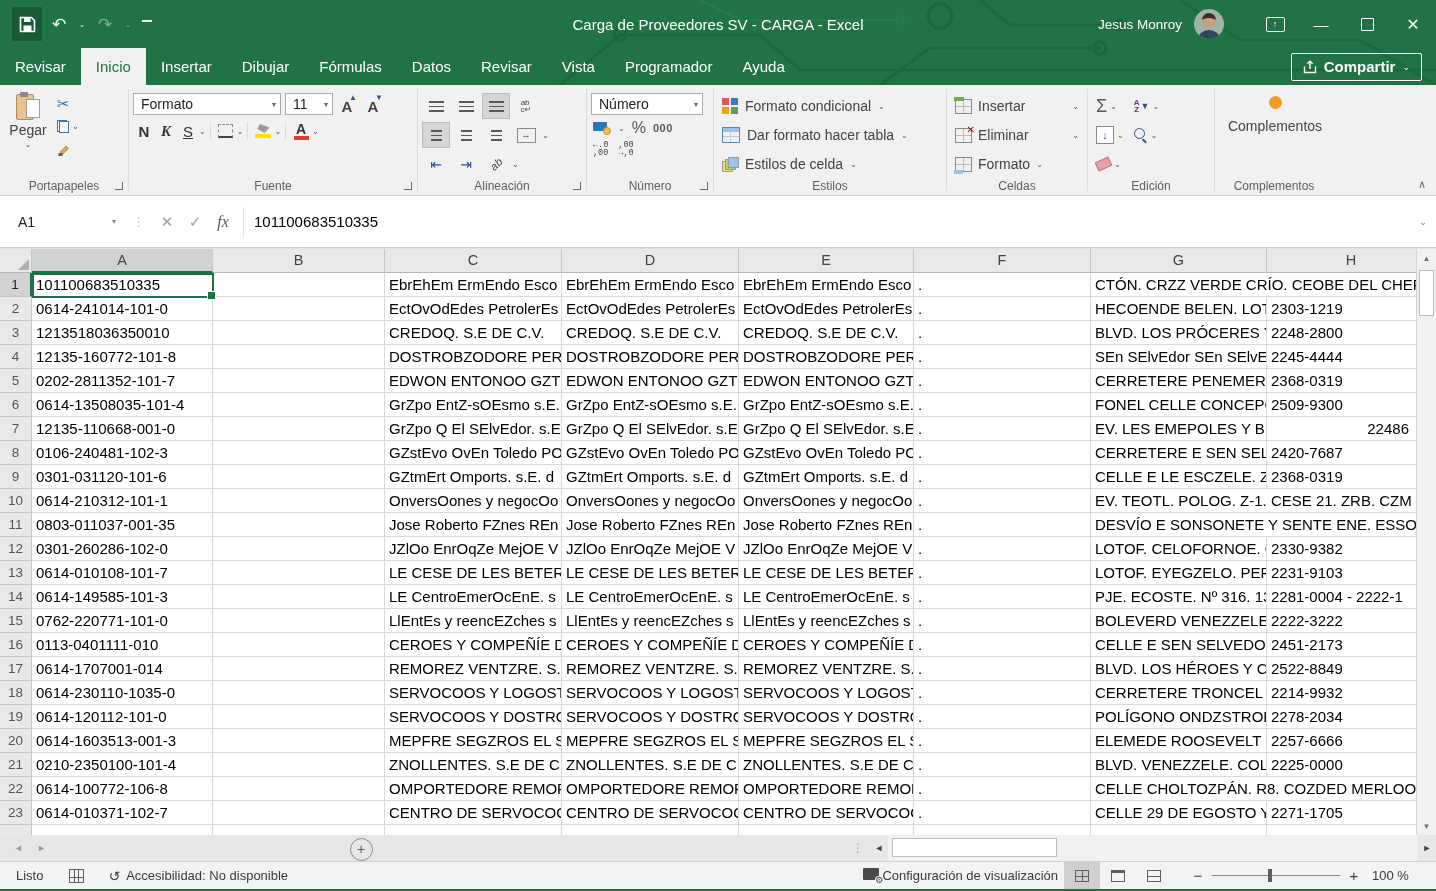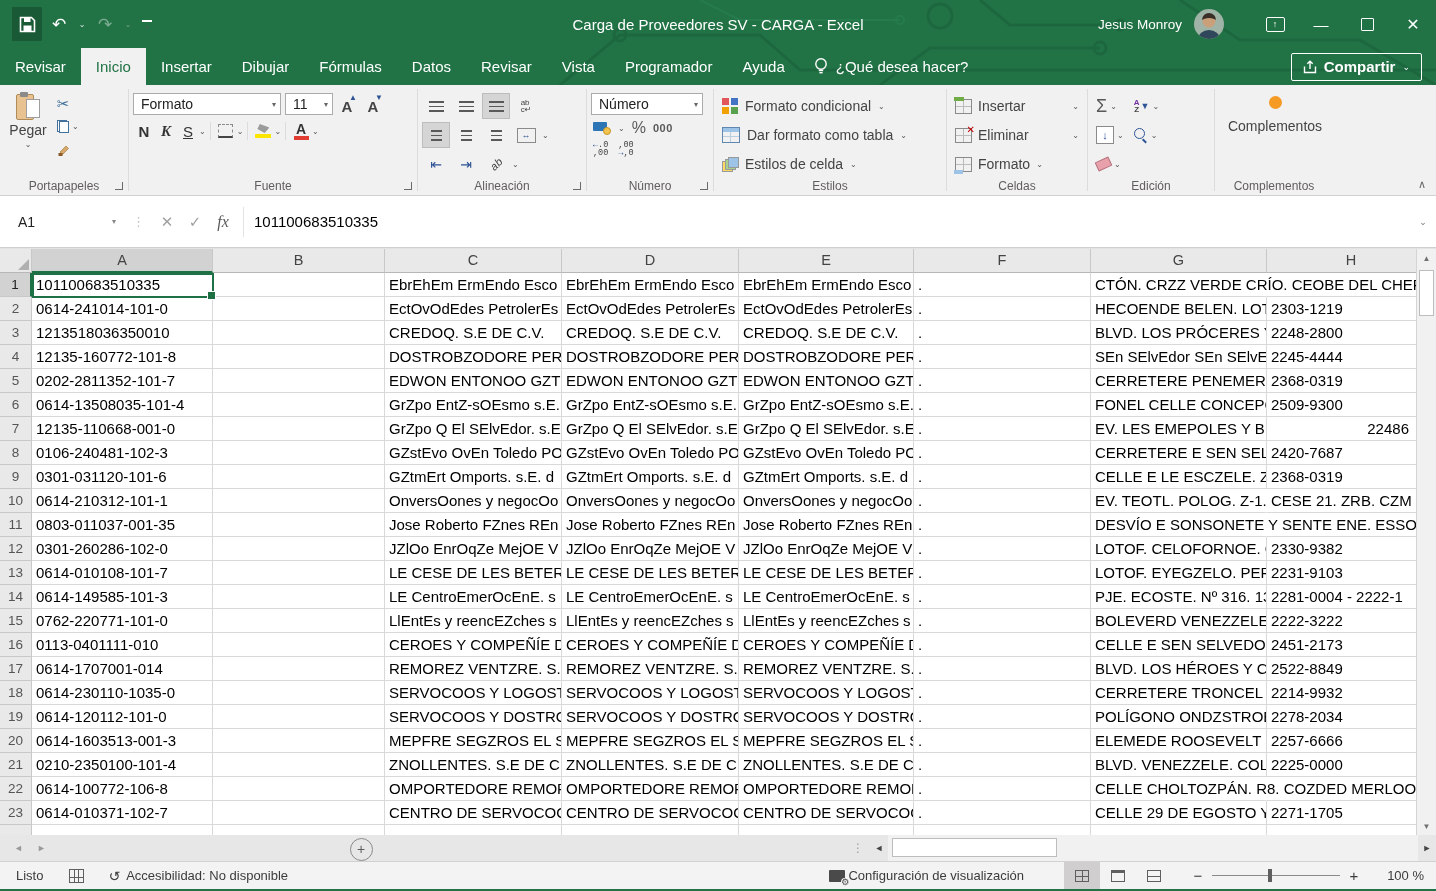--- a/index.html
+++ b/index.html
@@ -187,34 +187,34 @@
   
   .statusbar{position:absolute;top:861px;left:0;width:1436px;height:28px;background:#f3f3f3;border-top:1px solid #d1d1d1;
     display:flex;align-items:center;font-size:13px;color:#3b3b3b;box-sizing:border-box;}
   .statusbar .mode{margin-left:16px;}
   .macroic{width:13px;height:12px;border:1px solid #5f5f5f;margin-left:26px;background:
      linear-gradient(transparent 0 7px,#5f5f5f 7px 8px,transparent 8px),
      linear-gradient(90deg,transparent 0 4px,#5f5f5f 4px 5px,transparent 5px 8px,#5f5f5f 8px 9px,transparent 9px);}
   .accwrap{display:flex;align-items:center;gap:6px;margin-left:24px;}
   .accic{font-size:14px;color:#3b3b3b;}
   .sright{margin-left:auto;display:flex;align-items:center;}
-  .dispwrap{display:flex;align-items:center;gap:3px;margin-right:40px;}
+  .dispwrap{display:flex;align-items:flex-start;gap:3px;margin-right:6px;}
   .dispic{position:relative;width:16px;height:12px;background:#4a4a4a;border-radius:1px;}
   .dispic::after{content:"⚙";position:absolute;right:-4px;bottom:-4px;font-size:9px;color:#4a4a4a;background:#f3f3f3;border-radius:50%;line-height:8px;}
   .vbtn{width:36px;height:27px;display:flex;align-items:center;justify-content:center;}
   .vbtn.on{background:#d0cece;}
   .vico{width:14px;height:12px;border:1px solid #5f5f5f;box-sizing:border-box;}
   .vico.normal{background:linear-gradient(90deg,transparent 0 6px,#5f5f5f 6px 7px,transparent 7px),linear-gradient(transparent 0 5px,#5f5f5f 5px 6px,transparent 6px);}
   .vico.layout{border-top:3px solid #5f5f5f;}
   .vico.break{background:linear-gradient(transparent 0 5px,#5f5f5f 5px 6px,transparent 6px);border-style:solid;}
   .zoomwrap{display:flex;align-items:center;margin-left:16px;}
   .zminus,.zplus{font-size:15px;color:#3b3b3b;width:20px;text-align:center;}
   .ztrack{width:128px;height:1px;background:#8a8a8a;position:relative;margin:0 4px;}
   .zthumb{position:absolute;left:56px;top:-6px;width:4px;height:13px;background:#5f5f5f;}
-  .zlabel{width:52px;text-align:right;margin-right:12px;margin-left:8px;}
+  .zlabel{width:52px;margin-right:12px;margin-left:8px;}
   .winborder{position:absolute;left:0;bottom:0;width:1436px;height:2px;background:#217346;}
 </style>
 </head>
 <body>
 
 <div class="hdr">
   <svg class="circuit" viewBox="0 0 1436 85">
     <g fill="none" stroke="#1b5e3a" stroke-width="3">
       <path d="M560 85 L620 35 L760 35 L800 70 L1436 70"></path>
       <path d="M880 85 L930 48 L1100 48"></path>
@@ -284,28 +284,20 @@
   <div class="rtab">Revisar</div>
       <div class="rtab active">Inicio</div>
       <div class="rtab">Insertar</div>
       <div class="rtab">Dibujar</div>
       <div class="rtab">Fórmulas</div>
       <div class="rtab">Datos</div>
       <div class="rtab">Revisar</div>
       <div class="rtab">Vista</div>
       <div class="rtab">Programador</div>
       <div class="rtab">Ayuda</div>
-      <div class="tellme">
-        <svg width="14" height="19" viewBox="0 0 14 19">
-          <circle cx="7" cy="7" r="5.2" fill="none" stroke="#fff" stroke-width="1.4"></circle>
-          <rect x="4.8" y="12.6" width="4.4" height="1.6" fill="#fff"></rect>
-          <rect x="5.4" y="15" width="3.2" height="1.4" fill="#fff"></rect>
-        </svg>
-        <span>¿Qué desea hacer?</span>
-      </div>
       <div class="share">
         <svg width="14" height="14" viewBox="0 0 14 14">
           <path d="M1.5 6.5 v6 h11 v-6" fill="none" stroke="#fff" stroke-width="1.4"></path>
           <path d="M7 9 V1.5 M4.3 3.8 L7 1.2 9.7 3.8" fill="none" stroke="#fff" stroke-width="1.4"></path>
         </svg>
         <span>Compartir</span>
         <span class="chev" style="color:#fff">⌄</span>
       </div>
     </div>
 </div>
@@ -472,21 +464,21 @@
             <i style="background:#e15759"></i>
             <i style="background:#4472c4"></i>
             <i style="background:#f2a104"></i>
             <i style="background:#59a14f"></i>
           </span>
         <span>Formato condicional</span>
         <span class="chev">⌄</span>
       </div>
       <div class="stylrow">
         <span class="tblic"></span>
-        <span>Dar formato como tabla</span>
+        <span>Dar formato hacer tabla</span>
         <span class="chev">⌄</span>
       </div>
       <div class="stylrow">
         <span class="csic">
             <i style="left:0;top:4px;background:#ffd966"></i>
             <i style="left:3px;top:2px;background:#a9d18e"></i>
             <i style="left:6px;top:0;background:#9dc3e6"></i>
           </span>
         <span>Estilos de celda</span>
         <span class="chev">⌄</span>

